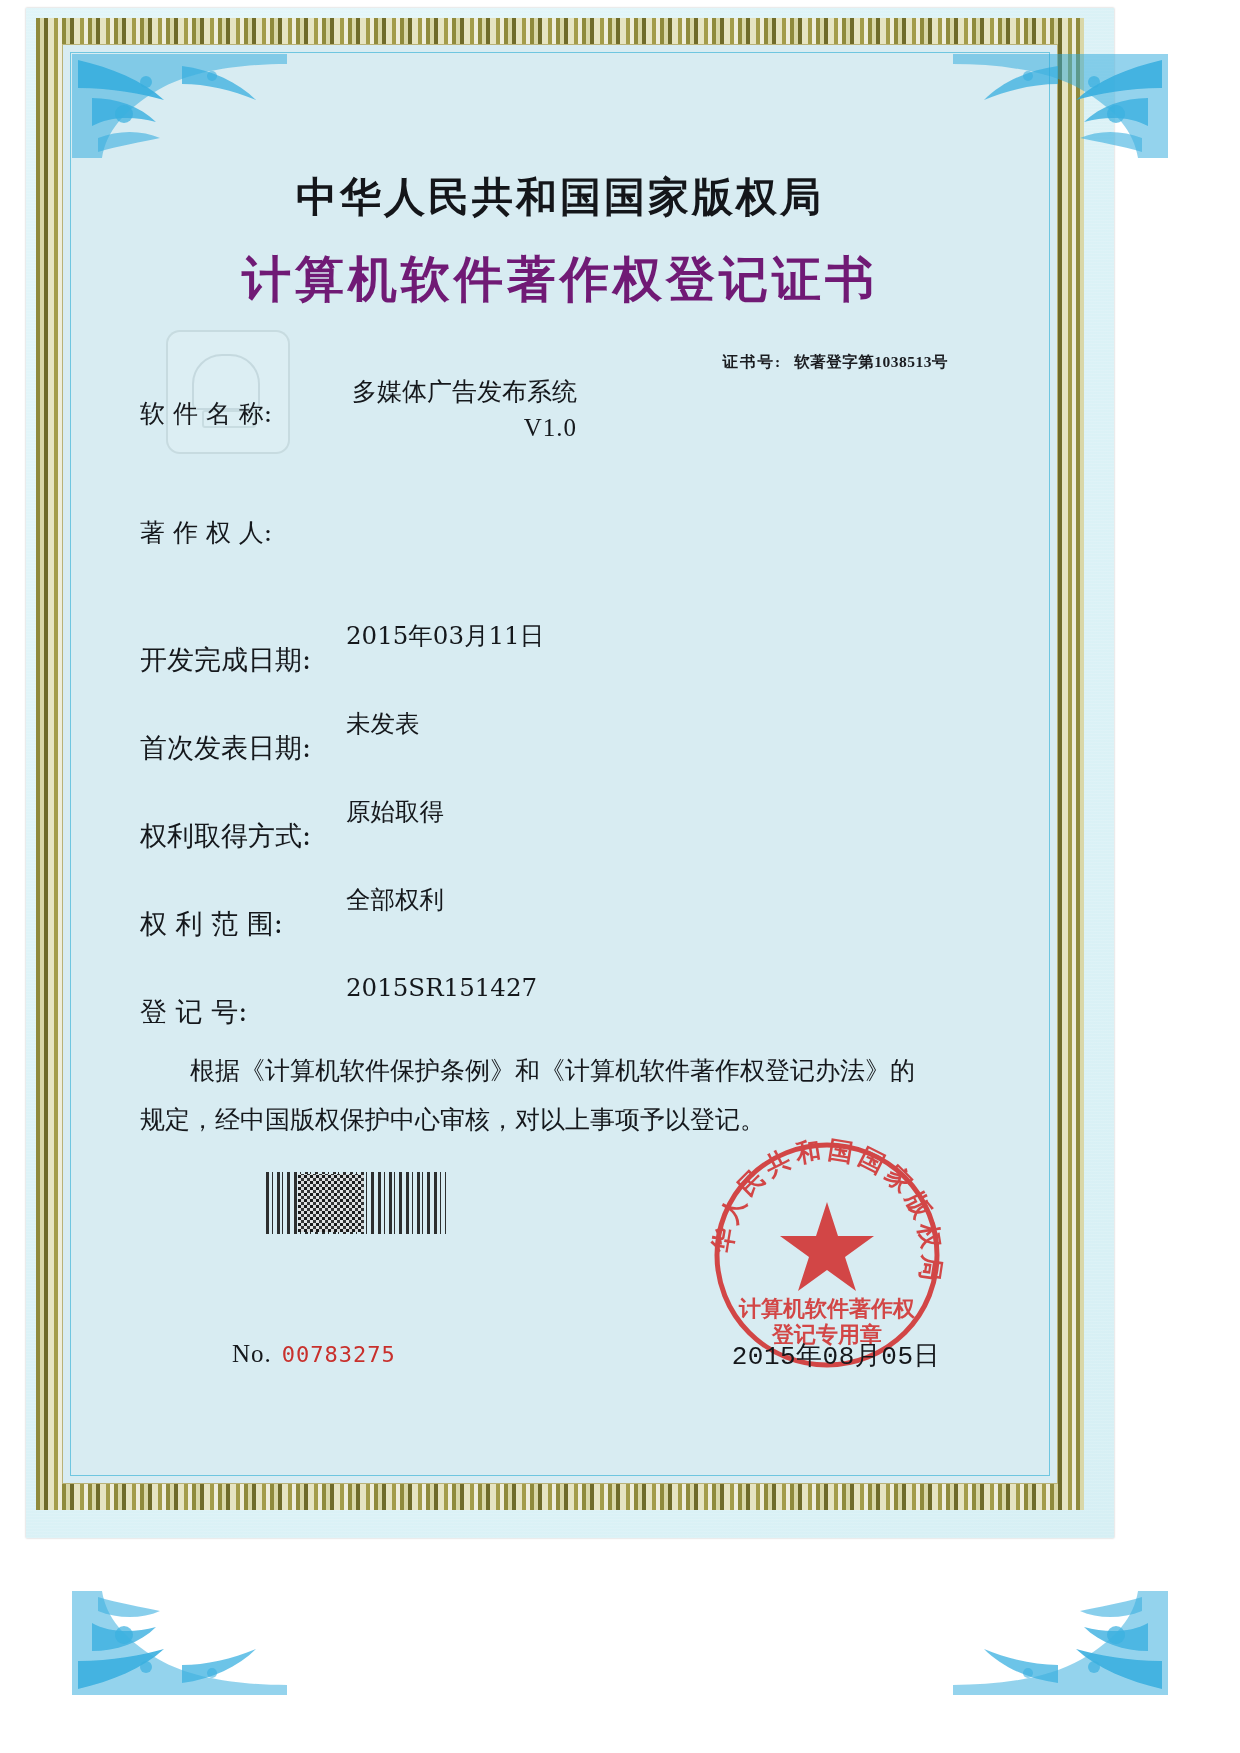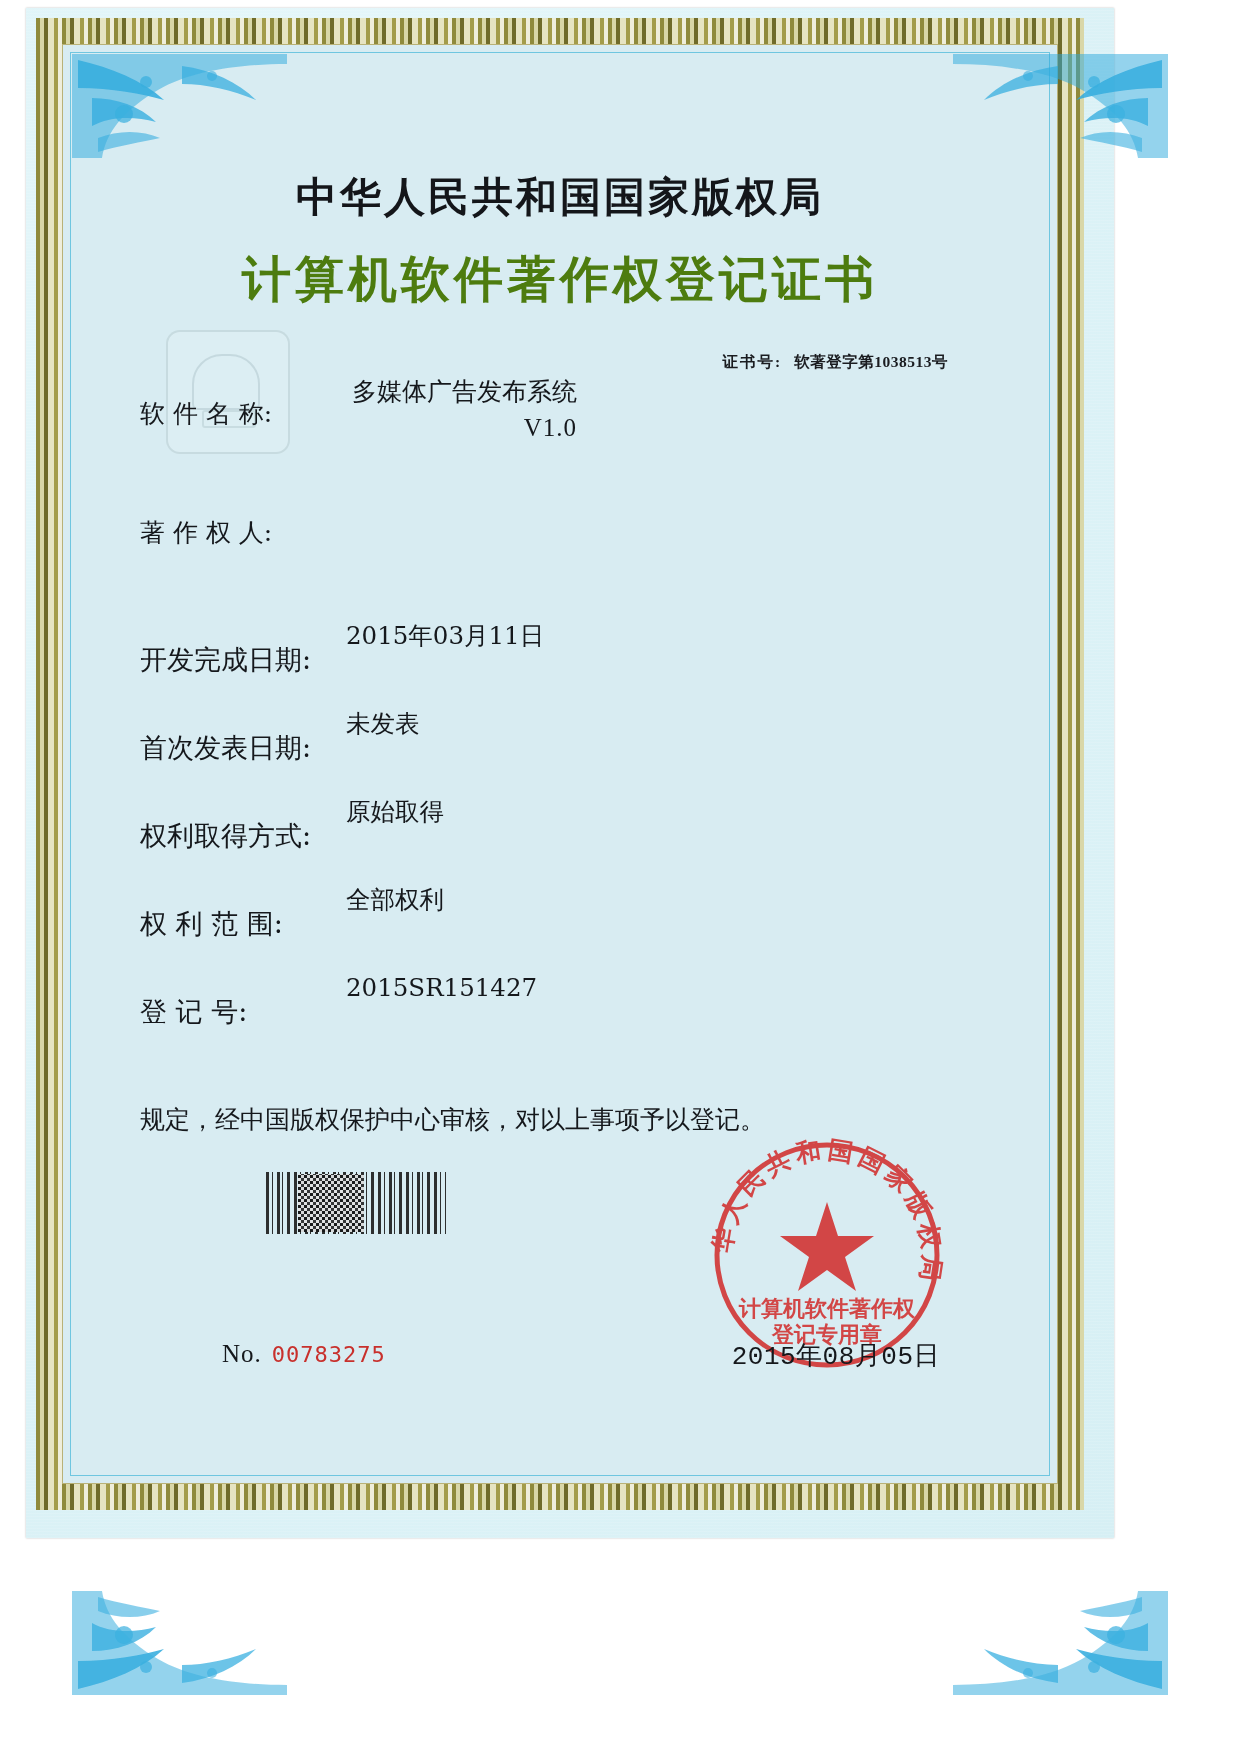--- a/index.html
+++ b/index.html
@@ -97,21 +97,21 @@
     font-weight: 700;
     color: #14161a;
     margin-top: 118px;
     font-family: "DejaVu Serif", "Liberation Serif", serif;
   }
   .title-main {
     text-align: center;
     font-size: 49px;
     letter-spacing: 4px;
     font-weight: 700;
-    color: #4d7c0f;
+    color: #701a75;
     margin-top: 22px;
     font-family: "DejaVu Serif", "Liberation Serif", serif;
   }
   .cert-no {
     position: absolute;
     right: 102px;
     top: 300px;
     font-size: 15.5px;
     color: #1a1c20;
     letter-spacing: 0.5px;
@@ -211,21 +211,21 @@
   
   .seal {
     position: absolute;
     left: 632px;
     top: 1078px;
     width: 250px; height: 250px;
   }
 
   .footer-no {
     position: absolute;
-    left: 152px;
+    left: 162px;
     top: 1288px;
     font-size: 25px;
     color: #15181c;
     font-family: "Liberation Serif", serif;
     letter-spacing: 1px;
   }
   .footer-no .num { color: #c8302c; margin-left: 10px; font-family: "DejaVu Sans Mono", monospace; font-size: 22px; letter-spacing: 1px;}
   .footer-date {
     position: absolute;
     right: 110px;
@@ -354,21 +354,21 @@
       </div>
 
       <div class="frow detail">
         <div class="flabel">登  记  号:</div>
         <div class="fvalue">2015SR151427</div>
       </div>
 
     </div>
 
     <div class="para">
-      <span class="indent"></span><br>
+      <span class="indent"></span><span>根据《计算机软件保护条例》和《计算机软件著作权登记办法》的</span><br>
       <span>规定，经中国版权保护中心审核，对以上事项予以登记。</span>
     </div>
 
     <div class="barcode">
       <div class="dm"></div>
     </div>
 
     <div class="seal">
       <svg width="250" height="250" viewBox="0 0 250 250">
         <defs>

